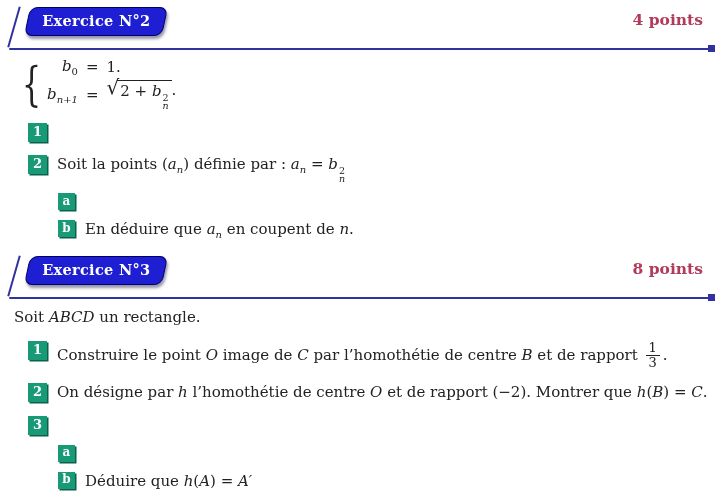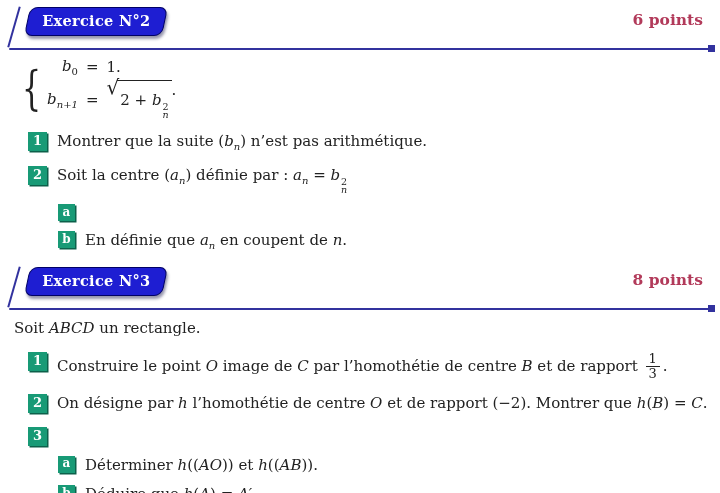--- a/index.html
+++ b/index.html
@@ -39,37 +39,37 @@
   .item-text{padding-top:1px;}
   
   .i{font-style:italic;}
   .sub{font-size:10px;vertical-align:-4px;}
   .ss{display:inline-flex;flex-direction:column;align-items:flex-start;font-size:9.5px;line-height:8px;vertical-align:-5px;margin-left:1px;}
   .frac{display:inline-flex;flex-direction:column;align-items:center;vertical-align:middle;font-size:13px;line-height:1.1;margin:0 3px;}
   .frac .den{border-top:1px solid #222;padding:0 3px;}
   .frac .num{padding:0 3px;}
   .sqrt{display:inline-flex;align-items:flex-start;}
   .sqrt .rad{font-size:20px;line-height:16px;margin-right:-2px;position:relative;top:-1px;}
-  .sqrt .rbody{border-top:1.4px solid #222;padding:10px 3px 0 3px;}
+  .sqrt .rbody{border-top:1.4px solid #222;padding:1px 3px 0 3px;}
   
   .system{display:inline-flex;align-items:center;margin-left:6px;}
   .brace{font-size:30px;transform:scaleY(1.55);line-height:1;margin-right:6px;font-weight:300;}
   .sys-rows{display:grid;grid-template-columns:auto auto auto;column-gap:8px;row-gap:3px;align-items:center;}
   .sys-lhs{justify-self:end;}
 </style>
 </head>
 <body>
 
 <div class="page">
   <div id="content">
       <section>
         <div class="sec-header first">
           <div class="hdr-slash"></div>
           <div class="badge-blue"><span class="txt">Exercice N°2</span></div>
-          <div class="points">6 points</div>
+          <div class="points">4 points</div>
           <div class="hdr-rule"></div>
         </div>
         <div class="eq-row">
           <span class="system">
             <span class="brace">{</span>
             <span class="sys-rows">
               <span class="sys-lhs"><span class="i">b</span><span class="sub">0</span></span>
               <span>=</span>
               <span><span>1.</span></span>
               <span class="sys-lhs"><span class="i">b</span><span class="sub i">n+1</span></span>
@@ -79,35 +79,34 @@
                   <span class="rbody"><span>2 + </span><span class="i">b</span><span class="ss">
                       <span>2</span>
                       <span class="i">n</span>
                     </span></span>
                 </span><span>.</span></span>
             </span>
           </span>
         </div>
         <div class="row l1">
           <span class="gb">1</span>
-          <span class="item-text"><span>Montrer que la suite (</span><span class="i">b</span><span class="sub i">n</span><span>) n’est pas arithmétique.</span></span>
         </div>
         <div class="row l1">
           <span class="gb">2</span>
-          <span class="item-text"><span>Soit la centre (</span><span class="i">a</span><span class="sub i">n</span><span>) définie par : </span><span class="i">a</span><span class="sub i">n</span><span> = </span><span class="i">b</span><span class="ss">
+          <span class="item-text"><span>Soit la points (</span><span class="i">a</span><span class="sub i">n</span><span>) définie par : </span><span class="i">a</span><span class="sub i">n</span><span> = </span><span class="i">b</span><span class="ss">
               <span>2</span>
               <span class="i">n</span>
             </span></span>
         </div>
         <div class="row l2">
           <span class="gb">a</span>
         </div>
         <div class="row l2">
           <span class="gb">b</span>
-          <span class="item-text"><span>En définie que </span><span class="i">a</span><span class="sub i">n</span><span> en coupent de </span><span class="i">n</span><span>.</span></span>
+          <span class="item-text"><span>En déduire que </span><span class="i">a</span><span class="sub i">n</span><span> en coupent de </span><span class="i">n</span><span>.</span></span>
         </div>
       </section>
       <section>
         <div class="sec-header later">
           <div class="hdr-slash"></div>
           <div class="badge-blue"><span class="txt">Exercice N°3</span></div>
           <div class="points">8 points</div>
           <div class="hdr-rule"></div>
         </div>
         <div class="intro-row"><span>Soit </span><span class="i">ABCD</span><span> un rectangle.</span></div>
@@ -120,21 +119,20 @@
         </div>
         <div class="row l1">
           <span class="gb">2</span>
           <span class="item-text"><span>On désigne par </span><span class="i">h</span><span> l’homothétie de centre </span><span class="i">O</span><span> et de rapport (−2). Montrer que </span><span class="i">h</span><span>(</span><span class="i">B</span><span>) = </span><span class="i">C</span><span>.</span></span>
         </div>
         <div class="row l1">
           <span class="gb">3</span>
         </div>
         <div class="row l2">
           <span class="gb">a</span>
-          <span class="item-text"><span>Déterminer </span><span class="i">h</span><span>((</span><span class="i">AO</span><span>)) et </span><span class="i">h</span><span>((</span><span class="i">AB</span><span>)).</span></span>
         </div>
         <div class="row l2">
           <span class="gb">b</span>
           <span class="item-text"><span>Déduire que </span><span class="i">h</span><span>(</span><span class="i">A</span><span>) = </span><span class="i">A′</span></span>
         </div>
       </section>
     </div>
 </div>
 
 </body></html>

